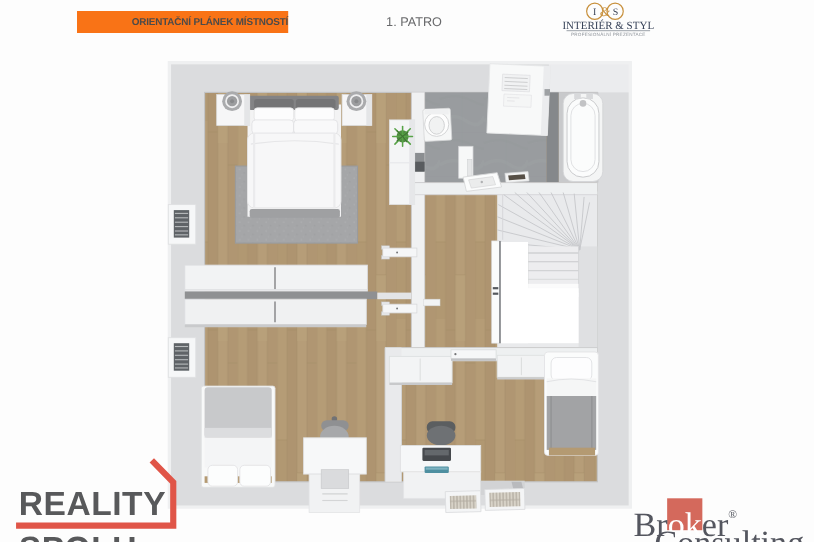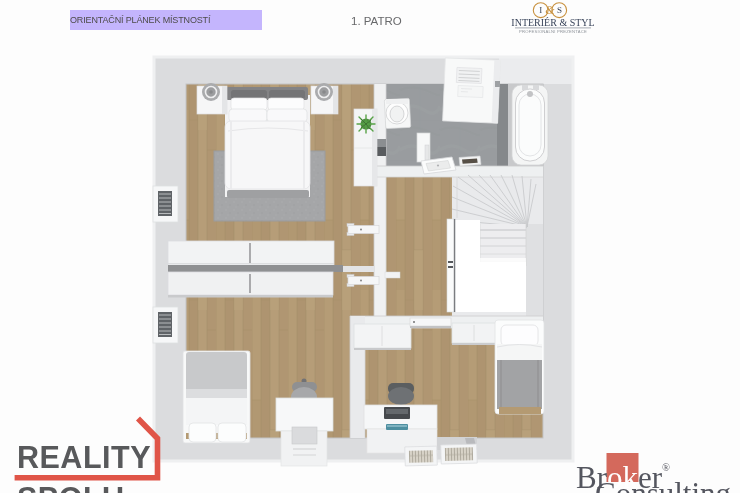--- a/index.html
+++ b/index.html
@@ -1,17 +1,17 @@
 <!DOCTYPE html>
 <html><head>
 <meta charset="utf-8">
 <style>
 html,body{margin:0;padding:0;background:#ffffff;}
 .page{position:relative;width:740px;height:493px;overflow:hidden;background:#fdfdfd;font-family:"Liberation Sans",sans-serif;}
-.titlebar{position:absolute;left:70px;top:10px;width:192px;height:20px;background:#c4b5fd;color:#4d4b49;font-size:9px;font-weight:normal;letter-spacing:-0.15px;text-align:left;line-height:20px;}
+.titlebar{position:absolute;left:70px;top:10px;width:192px;height:20px;background:#f97316;color:#4d4b49;font-size:9px;font-weight:bold;letter-spacing:-0.15px;text-align:right;line-height:20px;}
 .floorlabel{position:absolute;left:351px;top:15px;font-size:11.5px;color:#68696b;text-align:center;}
 .islogo{position:absolute;left:505px;top:0px;}
 .reality{position:absolute;left:0px;top:405px;}
 .broker{position:absolute;left:575px;top:445px;}
 svg{display:block;}
 .plan{position:absolute;left:0;top:0;}
 </style>
 </head>
 <body>
 <div class="page">

